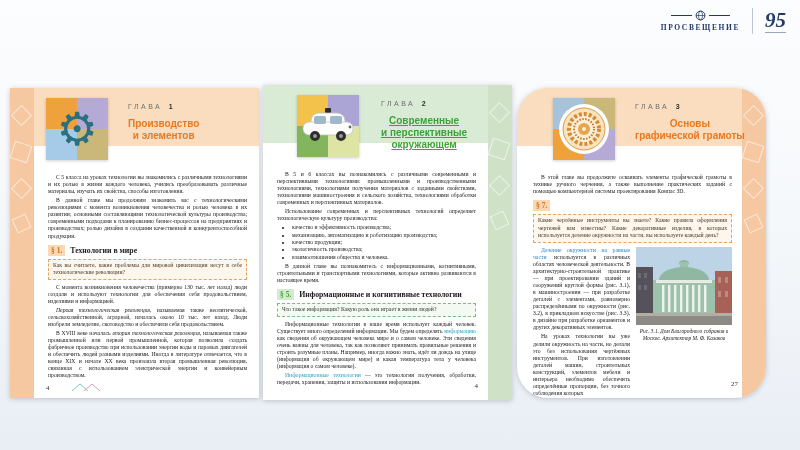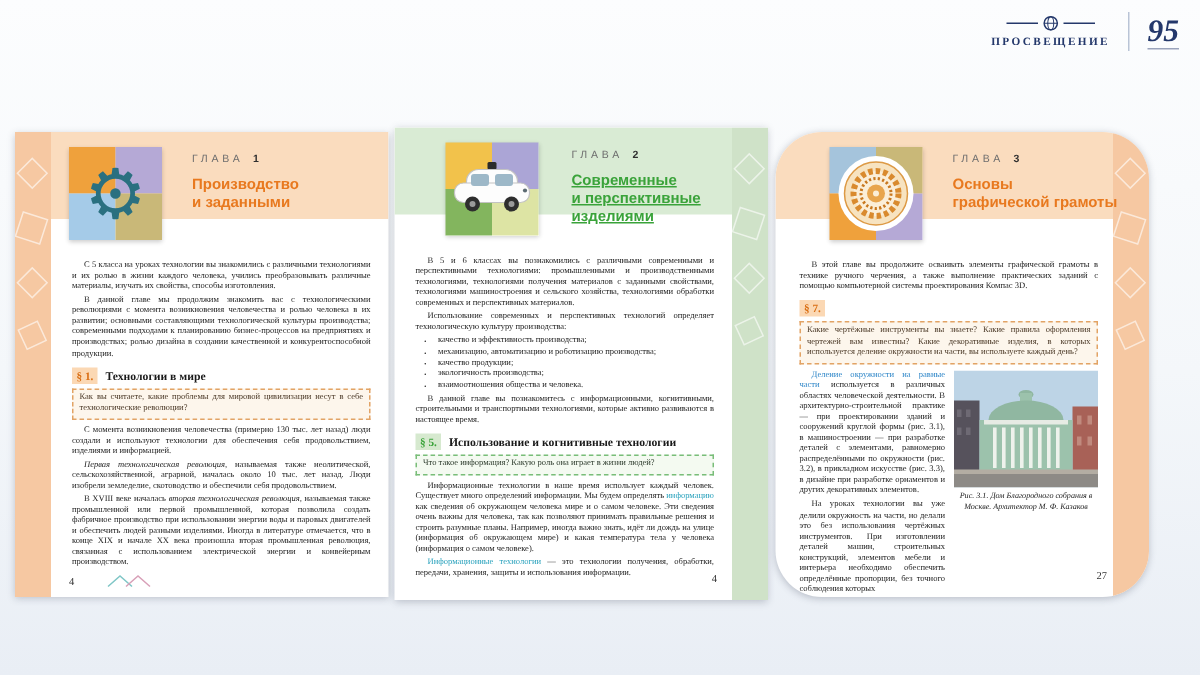--- a/index.html
+++ b/index.html
@@ -41,21 +41,21 @@
   .q{display:block;}
   .p1 .q1{background:#efa13c}.p1 .q2{background:#b5a9d6}.p1 .q3{background:#a5cbe8}.p1 .q4{background:#c9b878}
   .p2 .q1{background:#f2c24b}.p2 .q2{background:#aba5d6}.p2 .q3{background:#83b55e}.p2 .q4{background:#dde4a4}
   .p3 .q1{background:#a5c4dc}.p3 .q2{background:#c9b878}.p3 .q3{background:#efa13c}.p3 .q4{background:#b5a9d6}
   .glyph{position:absolute;inset:0;display:flex;align-items:center;justify-content:center;}
   .gear-glyph{font-family:"DejaVu Sans",sans-serif;font-size:46px;color:#2a7080;line-height:1;}
 
   .chap{position:absolute;top:15px;left:118px;font-family:"Liberation Sans",sans-serif;z-index:2;}
   .chap-label{font-size:7px;letter-spacing:2.5px;color:#6e6e6e;}
   .chap-label b{color:#2f2f2f;margin-left:2px;}
-  .title{margin-top:8px;font-weight:bold;font-size:10px;line-height:1.2;}
+  .title{margin-top:8px;font-weight:bold;font-size:10px;line-height:1.2;text-align:center;}
   .t-orange{color:#e8791f;} .t-green{color:#3aa33a;text-decoration:underline;}
 
   .content{position:absolute;top:86px;z-index:2;}
   .p1 .content{left:38px;right:12px;}
   .p2 .content{left:14px;right:36px;}
   .p3 .content{left:16px;right:34px;}
 
   .bp{margin:0 0 2px;font-size:5.7px;line-height:1.24;text-align:justify;text-indent:8px;color:#1d1d1d;}
   .bl{margin:0 0 2px;padding-left:15px;}
   .bl li{font-size:5.7px;line-height:1.28;color:#1d1d1d;}
@@ -123,21 +123,21 @@
       <span class="q q1"></span>
         <span class="q q2"></span>
         <span class="q q3"></span>
         <span class="q q4"></span>
       <span class="glyph gear-glyph">⚙</span>
     </div>
     <div class="chap">
       <div class="chap-label"><span>ГЛАВА</span> <b>1</b></div>
       <div class="title t-orange">
         <div>Производство</div>
-        <div>и заданными</div>
+        <div>и элементов</div>
       </div>
     </div>
     <div class="content">
       <p class="bp">С 5 класса на уроках технологии вы знакомились с различными технологиями и их ролью в жизни каждого человека, учились преобразовывать различные материалы, изучать их свойства, способы изготовления.</p>
       <p class="bp">В данной главе мы продолжим знакомить вас с технологическими революциями с момента возникновения человечества и ролью человека в их развитии; основными составляющими технологической культуры производства; современными подходами к планированию бизнес-процессов на предприятиях и производствах; ролью дизайна в создании качественной и конкурентоспособной продукции.</p>
       <div class="sect">
         <span class="chip chip-o">§ 1.</span>
         <span class="sect-label">Технологии в мире</span>
       </div>
       <div class="qbox qbox-o">Как вы считаете, какие проблемы для мировой цивилизации несут в себе технологические революции?</div>
@@ -178,37 +178,37 @@
           <circle cx="40" cy="28" r="2" fill="#9a9a9a"></circle>
           <circle cx="49" cy="19" r="1.4" fill="#5c6a72"></circle>
         </svg>
       </span>
     </div>
     <div class="chap">
       <div class="chap-label"><span>ГЛАВА</span> <b>2</b></div>
       <div class="title t-green">
         <div>Современные</div>
         <div>и перспективные</div>
-        <div>изделиями</div>
+        <div>окружающем</div>
       </div>
     </div>
     <div class="content">
       <p class="bp">В 5 и 6 классах вы познакомились с различными современными и перспективными технологиями: промышленными и производственными технологиями, технологиями получения материалов с заданными свойствами, технологиями машиностроения и сельского хозяйства, технологиями обработки современных и перспективных материалов.</p>
       <p class="bp">Использование современных и перспективных технологий определяет технологическую культуру производства:</p>
       <ul class="bl">
         <li>качество и эффективность производства;</li>
         <li>механизацию, автоматизацию и роботизацию производства;</li>
         <li>качество продукции;</li>
         <li>экологичность производства;</li>
         <li>взаимоотношения общества и человека.</li>
       </ul>
       <p class="bp">В данной главе вы познакомитесь с информационными, когнитивными, строительными и транспортными технологиями, которые активно развиваются в настоящее время.</p>
       <div class="sect">
         <span class="chip chip-g">§ 5.</span>
-        <span class="sect-label">Использование и когнитивные технологии</span>
+        <span class="sect-label">Информационные и когнитивные технологии</span>
       </div>
       <div class="qbox qbox-g">Что такое информация? Какую роль она играет в жизни людей?</div>
       <p class="bp"><span>Информационные технологии в наше время использует каждый человек. Существует много определений информации. Мы будем определять </span><span class="link-teal">информацию</span><span> как сведения об окружающем человека мире и о самом человеке. Эти сведения очень важны для человека, так как позволяют принимать правильные решения и строить разумные планы. Например, иногда важно знать, идёт ли дождь на улице (информация об окружающем мире) и какая температура тела у человека (информация о самом человеке).</span></p>
       <p class="bp"><span class="link-teal">Информационные технологии</span><span> — это технологии получения, обработки, передачи, хранения, защиты и использования информации.</span></p>
     </div>
     <div class="pnum">4</div>
   </section>
 
   <section class="page p3">
     <div class="strip">

